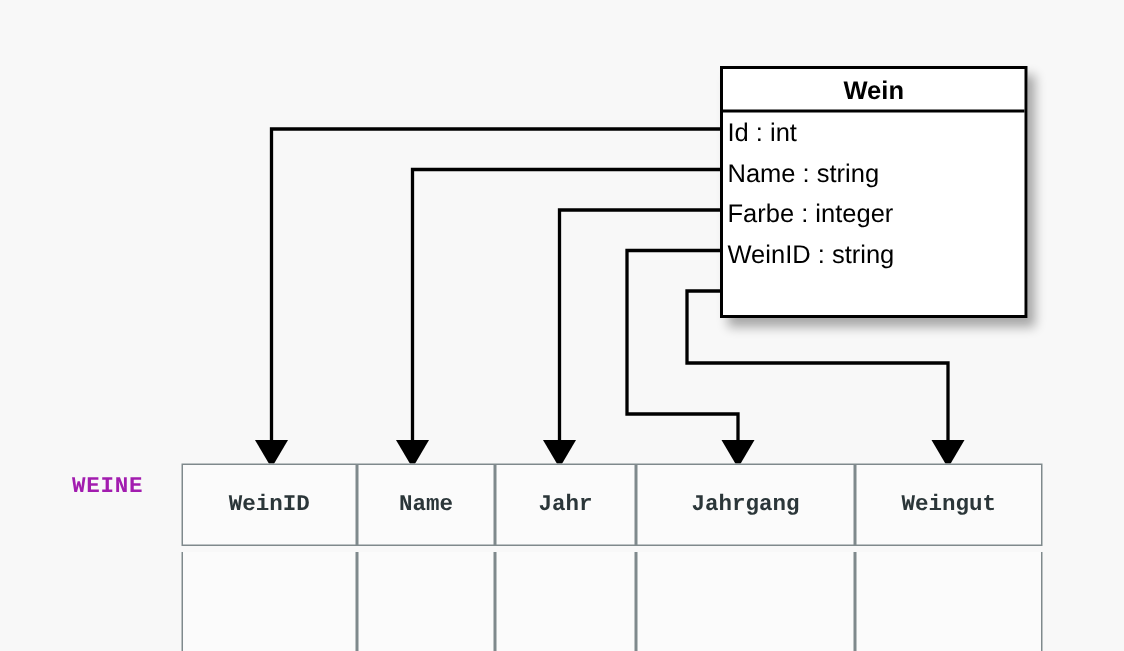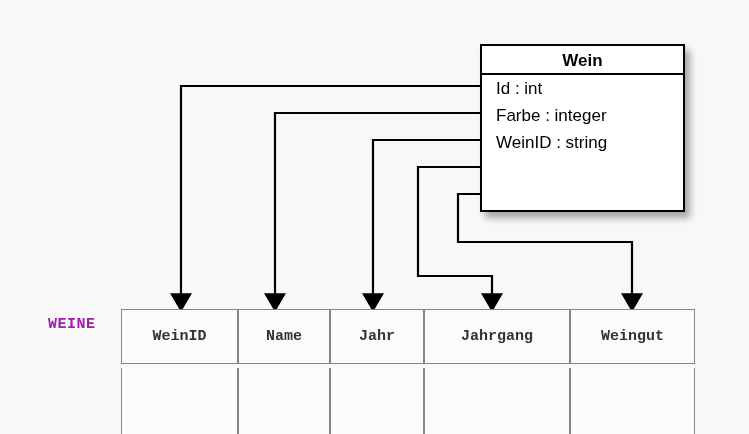--- a/index.html
+++ b/index.html
@@ -35,21 +35,21 @@
     color:#000;
     border-bottom:2px solid #000;
     box-sizing:border-box;
   }
   #attrs{padding:0;}
   .attr{
     height:27px;
     line-height:27px;
     font-size:17px;
     color:#000;
-    padding-left:14px;
+    padding-left:3px;
     white-space:nowrap;
     box-sizing:border-box;
   }
 
   
   #tableWrap{
     position:absolute;
     left:121px;top:285px;
     z-index:4;
   }
@@ -106,20 +106,21 @@
       <path d="M480,116 L373,116 L373,272"></path>
       <path d="M480,143 L418,143 L418,252 L492,252 L492,272"></path>
       <path d="M480,170 L458,170 L458,218 L632,218 L632,272"></path>
     </g>
   </svg>
 
   <div id="classbox">
     <div id="classTitle">Wein</div>
     <div id="attrs">
       <div class="attr">Id : int</div>
+      <div class="attr">Name : string</div>
       <div class="attr">Farbe : integer</div>
       <div class="attr">WeinID : string</div>
     </div>
   </div>
 
   <div id="weineLabel">WEINE</div>
 
   <div id="tableWrap">
     <table class="rel">
       <tbody>

